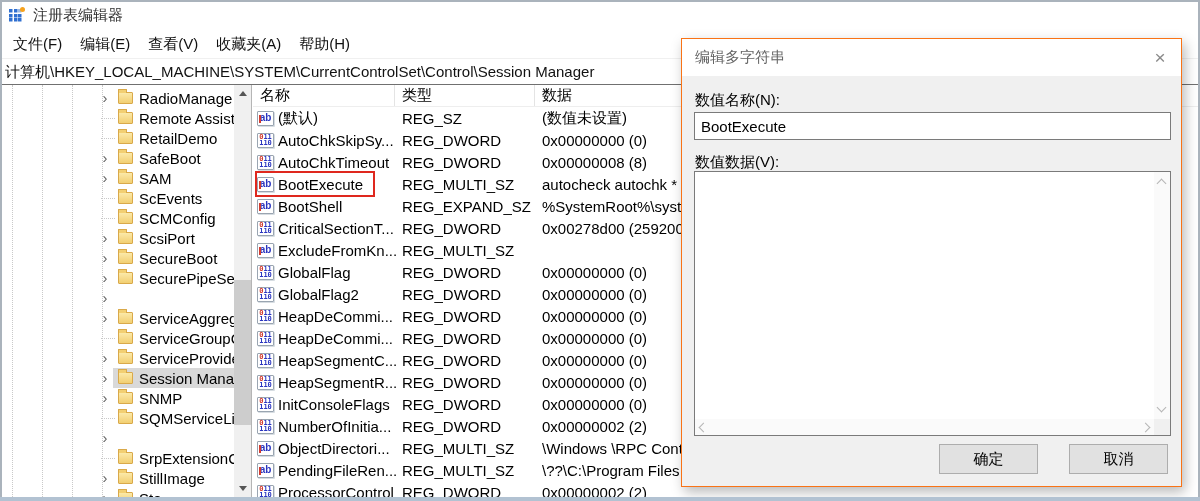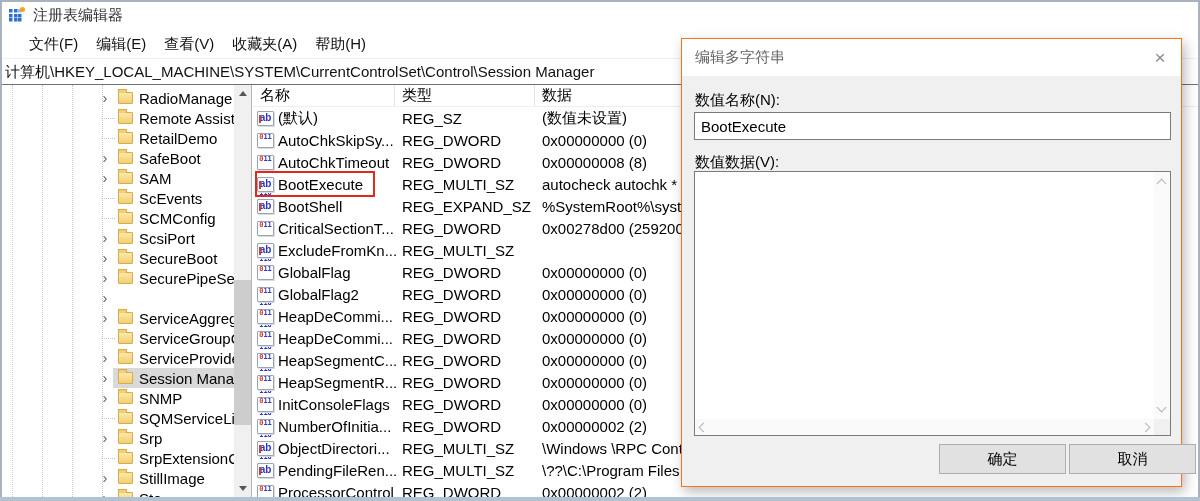--- a/index.html
+++ b/index.html
@@ -16,21 +16,21 @@
         linear-gradient(#9cb9e2,#9cb9e2) 9.4px 0/3.5px 3.5px no-repeat,
         linear-gradient(#2f6fd0,#2f6fd0) 0 4.7px/3.5px 3.5px no-repeat,
         linear-gradient(#2f6fd0,#2f6fd0) 4.7px 4.7px/3.5px 3.5px no-repeat,
         linear-gradient(#2f6fd0,#2f6fd0) 9.4px 4.7px/3.5px 3.5px no-repeat,
         linear-gradient(#2f6fd0,#2f6fd0) 0 9.4px/3.5px 3.5px no-repeat,
         linear-gradient(#2f6fd0,#2f6fd0) 4.7px 9.4px/3.5px 3.5px no-repeat,
         linear-gradient(#2f6fd0,#2f6fd0) 9.4px 9.4px/3.5px 3.5px no-repeat; }
   .app-icon .dot { position:absolute; right:0; top:0; width:5px; height:5px; border-radius:50%; background:#f6a21d; }
   .title-text { font-size:15px; color:#333; }
 
-  .menubar { position:absolute; left:0; top:30px; width:1200px; height:29px; background:#fff; display:flex; align-items:center; padding-left:20px; border-bottom:1px solid #f0f0f0; }
+  .menubar { position:absolute; left:0; top:30px; width:1200px; height:29px; background:#fff; display:flex; align-items:center; padding-left:4px; border-bottom:1px solid #f0f0f0; }
   .menu-item { font-size:15px; color:#111; padding:0 9px; height:100%; display:flex; align-items:center; cursor:default; }
 
   .addressbar { position:absolute; left:0; top:60px; width:1200px; height:25px; background:#fff; display:flex; align-items:center; padding-left:5px; border-bottom:1px solid #707070; font-size:15px; color:#111; white-space:nowrap; overflow:hidden; }
 
   
   .main { position:absolute; left:0; top:85px; width:1200px; height:412px; background:#fff; }
 
   
   .tree-panel { position:absolute; left:0; top:0; width:252px; height:412px; border-right:1px solid #b5b5b5; overflow:hidden; background:#fff; }
   .tree-guides { position:absolute; top:0; bottom:0; left:0; width:235px; }
@@ -64,21 +64,21 @@
   .lrow { display:flex; height:22px; align-items:center; cursor:default; }
   .cell-name { width:142px; display:flex; align-items:center; padding-left:4px; position:relative; height:22px; white-space:nowrap; overflow:visible; }
   .cell-type { width:140px; font-size:15px; color:#000; padding-left:7px; white-space:nowrap; }
   .cell-data { flex:1; font-size:15px; color:#000; padding-left:7px; white-space:nowrap; overflow:hidden; }
   .vname { font-size:15px; color:#000; margin-left:4px; white-space:nowrap; }
 
   .vicon { position:relative; width:17px; height:15px; flex:none; background:#fff; border:1px solid #9aa5b1; border-radius:1px;
            display:flex; flex-direction:column; align-items:center; justify-content:center; box-shadow:1px 1px 0 #d7dde2; }
   .ic-str .g1 { font-size:10px; line-height:10px; font-weight:bold; color:#2a35c0; letter-spacing:0; }
   .ic-str::before { content:""; position:absolute; left:1px; top:3px; width:2px; height:8px; background:#d23b2f; }
-  .ic-dw .g1, .ic-dw .g2 { display:block; font-family:"DejaVu Sans Mono","Liberation Mono",monospace; font-size:7px; line-height:6px; font-weight:bold; color:#2a35c0;margin-top:28px; }
+  .ic-dw .g1, .ic-dw .g2 { display:block; font-family:"DejaVu Sans Mono","Liberation Mono",monospace; font-size:7px; line-height:6px; font-weight:bold; color:#2a35c0; }
   .ic-dw .g1::first-letter { color:#d23b2f; }
 
   .red-box { position:absolute; left:2px; top:-2px; width:120px; height:26px; border:2px solid #df281e; z-index:3; pointer-events:none; }
 
   
   .dialog { position:absolute; left:681px; top:38px; width:501px; height:449px; background:#f0f0f0; border:1px solid #f97316; box-shadow:3px 5px 12px rgba(0,0,0,0.28); z-index:10; }
   .dlg-titlebar { position:absolute; left:0; top:0; right:0; height:37px; background:#fff; display:flex; align-items:center; padding-left:13px; }
   .dlg-title { font-size:15px; color:#646464; }
   .dlg-close { position:absolute; right:8px; top:6px; width:26px; height:26px; display:flex; align-items:center; justify-content:center; font-size:19px; color:#8a8a8a; cursor:default; }
   .dlg-label { position:absolute; left:13px; font-size:15px; color:#000; }
@@ -88,21 +88,21 @@
   .dlg-textarea { position:absolute; left:12px; top:132px; width:477px; height:265px; background:#fff; border:1px solid #7a7a7a; }
   .ta-vscroll { position:absolute; right:0; top:0; bottom:16px; width:16px; background:#fafafa; }
   .ta-hscroll { position:absolute; left:0; right:16px; bottom:0; height:16px; background:#fafafa; display:flex; justify-content:space-between; align-items:center; padding:0 5px; }
   .ta-corner { position:absolute; right:0; bottom:0; width:16px; height:16px; background:#f0f0f0; }
   .chev { display:block; width:7px; height:7px; border-right:1px solid #b5b5b5; border-bottom:1px solid #b5b5b5; }
   .chev-up { transform:rotate(-135deg); position:absolute; top:8px; left:4px; }
   .chev-dn { transform:rotate(45deg); position:absolute; bottom:8px; left:4px; }
   .chev-lf { transform:rotate(135deg); }
   .chev-rt { transform:rotate(-45deg); }
   .dlg-buttons { position:absolute; left:0; top:405px; width:100%; height:30px; }
-  .dlg-btn { position:absolute; width:127px; height:30px; background:#e1e1e1; border:1px solid #adadad; font-size:15px; color:#000; font-family:inherit; cursor:default; }
+  .dlg-btn { position:absolute; width:99px; height:30px; background:#e1e1e1; border:1px solid #adadad; font-size:15px; color:#000; font-family:inherit; cursor:default; }
   .btn-ok { left:257px; } .btn-cancel { left:387px; }
 
   
   .edge-top { position:absolute; left:0; top:0; width:1200px; height:2px; background:#aab3bc; z-index:20; }
   .edge-left { position:absolute; left:0; top:0; width:2px; height:501px; background:#aab3bc; z-index:20; }
   .edge-right { position:absolute; right:0; top:0; width:2px; height:501px; background:#aab3bc; z-index:20; }
   .edge-bottom { position:absolute; left:0; bottom:0; width:1200px; height:4px; background:#b2c2d2; z-index:20; }
 </style>
 </head>
 <body>
@@ -294,24 +294,20 @@
               <span class="chev-glyph"></span>
             </span>
         <span class="hl">
               <span class="folder"></span>
               <span class="tree-label">SQMServiceLi</span>
             </span>
       </div>
           <div class="tree-row">
         <span class="chev-box">
               <span class="chev-glyph">›</span>
-            </span>
-        <span class="hl">
-              <span class="folder"></span>
-              <span class="tree-label">Srp</span>
             </span>
       </div>
           <div class="tree-row leaf">
         <span class="chev-box">
               <span class="chev-glyph"></span>
             </span>
         <span class="hl">
               <span class="folder"></span>
               <span class="tree-label">SrpExtensionC</span>
             </span>

